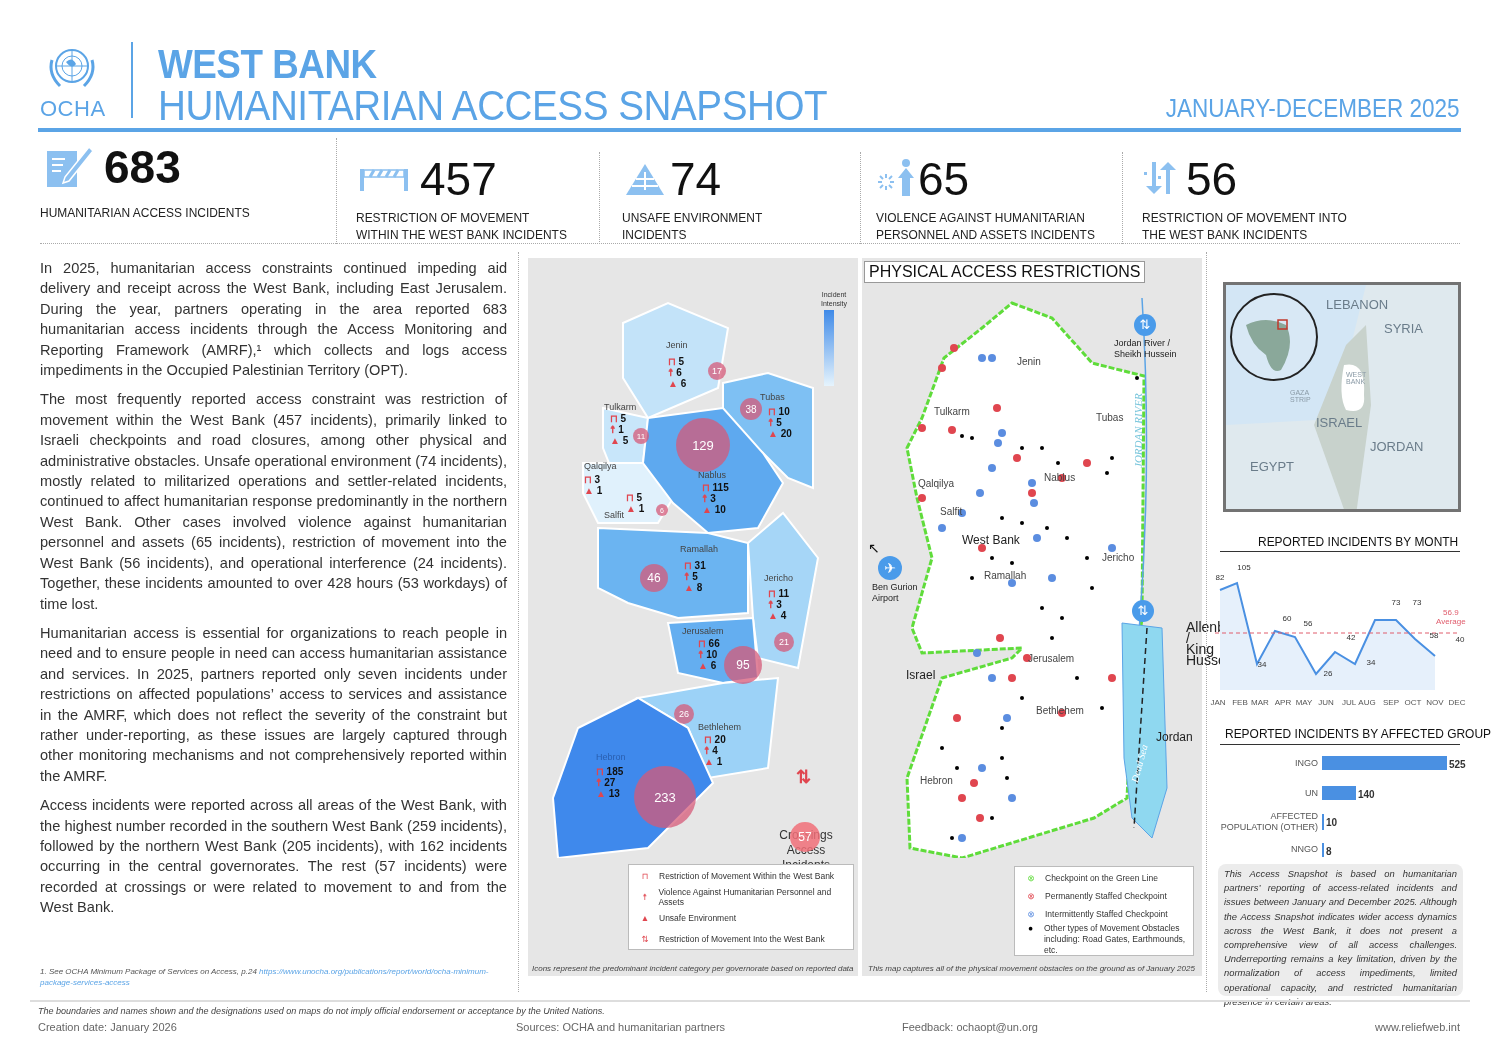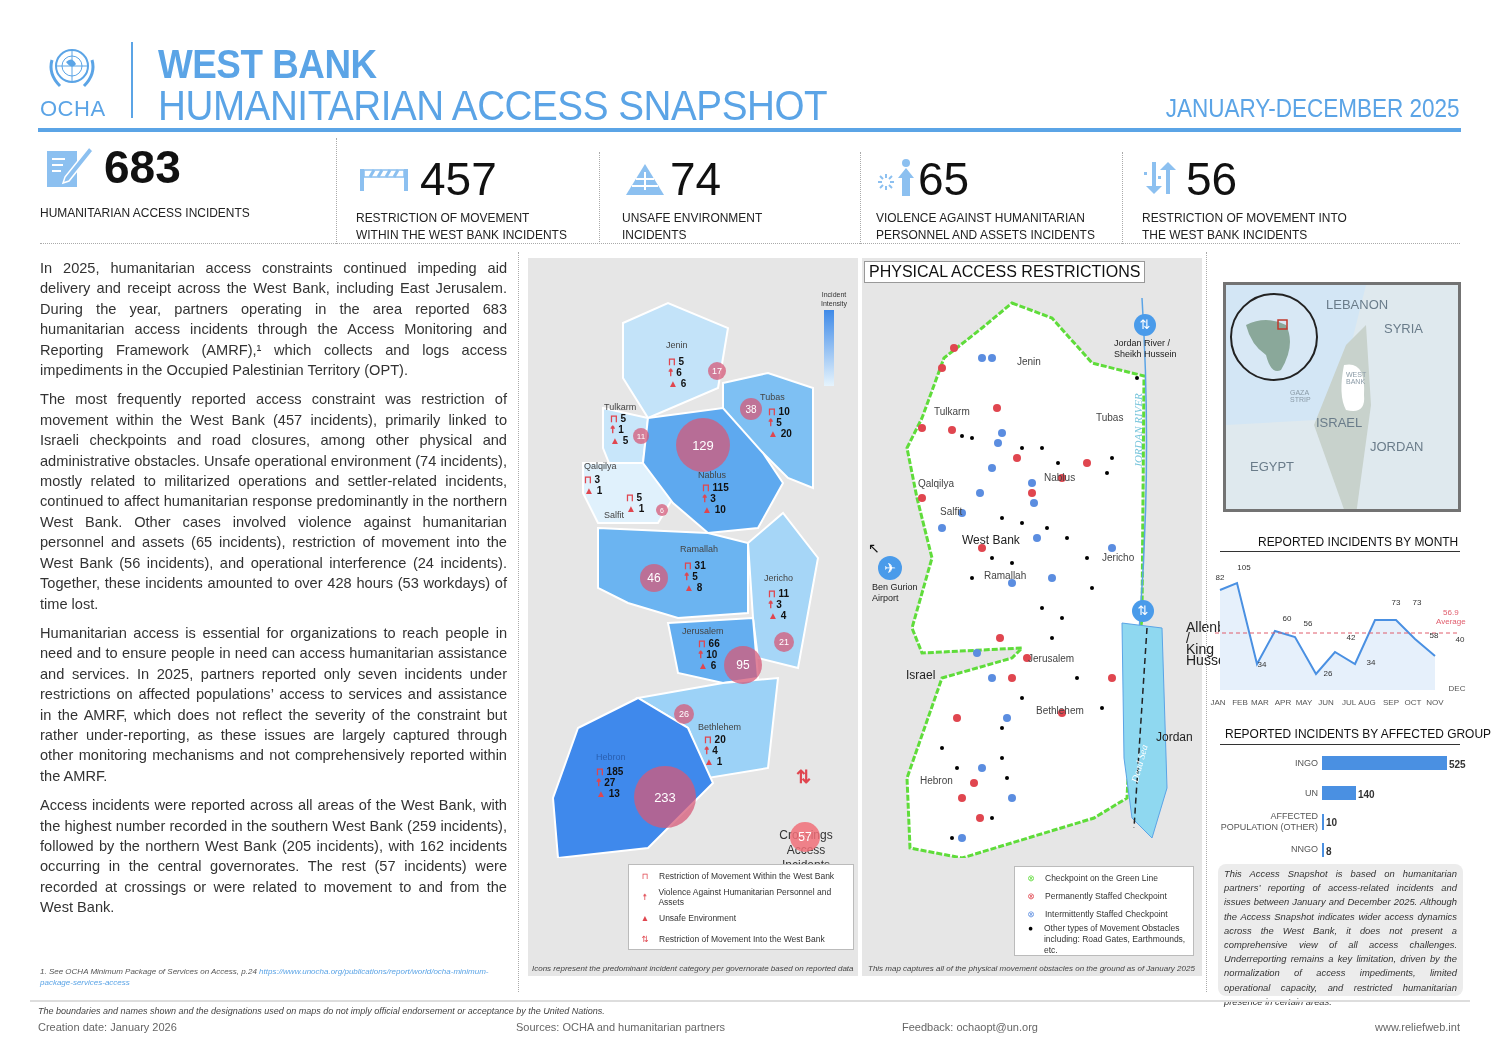--- a/index.html
+++ b/index.html
@@ -421,21 +421,21 @@
 <div class="month" style="left:1240px;top:698px;">FEB</div>
 <div class="month" style="left:1260px;top:698px;">MAR</div>
 <div class="month" style="left:1283px;top:698px;">APR</div>
 <div class="month" style="left:1304px;top:698px;">MAY</div>
 <div class="month" style="left:1326px;top:698px;">JUN</div>
 <div class="month" style="left:1349px;top:698px;">JUL</div>
 <div class="month" style="left:1367px;top:698px;">AUG</div>
 <div class="month" style="left:1391px;top:698px;">SEP</div>
 <div class="month" style="left:1413px;top:698px;">OCT</div>
 <div class="month" style="left:1435px;top:698px;">NOV</div>
-<div class="month" style="left:1457px;top:684px;">DEC</div>
+<div class="month" style="left:1457px;top:698px;">DEC</div>
 
 <div class="chart-title" style="left:1225px;top:726px;">REPORTED INCIDENTS BY AFFECTED GROUP</div>
 <div class="chart-rule" style="left:1220px;top:744px;width:240px;"></div>
 <div class="bar-lbl" style="left:1220px;top:758px;width:98px;">INGO</div>
 <div class="bar" style="left:1322px;top:756px;width:125px;"></div>
 <div class="bar-val" style="left:1449px;top:759px;">525</div>
 <div class="bar-lbl" style="left:1220px;top:788px;width:98px;">UN</div>
 <div class="bar" style="left:1322px;top:786px;width:34px;"></div>
 <div class="bar-val" style="left:1358px;top:789px;">140</div>
 <div class="bar-lbl" style="left:1210px;top:811px;width:108px;"><span>AFFECTED</span><br><span>POPULATION (OTHER)</span></div>

